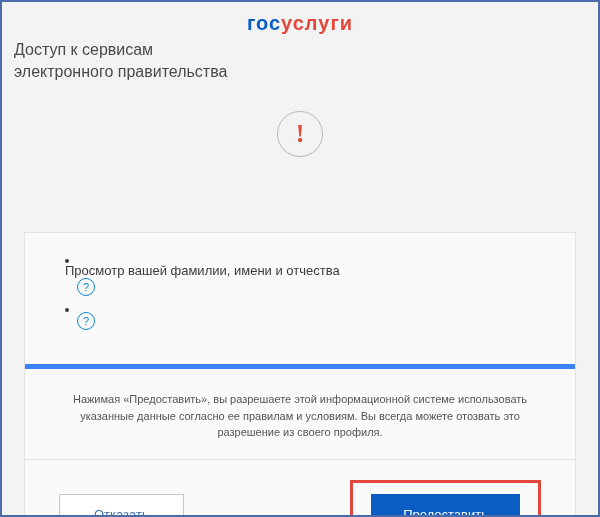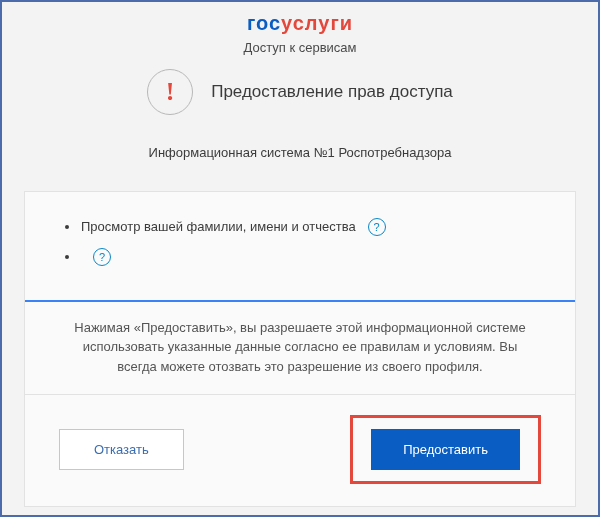--- a/index.html
+++ b/index.html
@@ -21,25 +21,25 @@
     .logo {
       text-align: center;
       font-size: 20px;
       font-weight: bold;
       letter-spacing: 1px;
       margin-bottom: 4px;
     }
     .logo-blue { color: #0a5dc2; }
     .logo-red { color: #e4473b; }
     .subtitle {
-      text-align: center;
-      font-size: 13px;
+      text-align: left;
+      font-size: 16px;
       color: #4a4a4a;
       line-height: 1.4;
-      margin-bottom: 12px;
+      margin-bottom: 27px;
     }
     .alert-row {
       display: flex;
       align-items: center;
       justify-content: center;
       gap: 18px;
       margin-bottom: 28px;
     }
     .alert-icon {
       width: 46px;
@@ -71,24 +71,24 @@
       margin: 0 10px;
     }
     .rights-block {
       padding: 26px 40px 22px 40px;
     }
     .rights-list {
       list-style: none;
     }
     .rights-list li {
       display: flex;
-      align-items: center;
       font-size: 13px;
       color: #3b3b3b;
       margin-bottom: 12px;
+      flex-direction: column;
     }
     .bullet {
       display: inline-block;
       width: 4px;
       height: 4px;
       background: #3b3b3b;
       border-radius: 50%;
       margin-right: 12px;
     }
     .help-icon {
@@ -98,24 +98,24 @@
       border-radius: 50%;
       color: #0a87c9;
       font-size: 11px;
       display: inline-flex;
       align-items: center;
       justify-content: center;
       margin-left: 12px;
       cursor: pointer;
     }
     .disclaimer-block {
-      border-top: 2px solid #3b82f6;
-      padding: 16px 38px 18px 38px;
+      border-top: 5px solid #3b82f6;
+      padding: 22px 38px 18px 38px;
       text-align: center;
-      font-size: 13px;
+      font-size: 11px;
       color: #555;
       line-height: 1.5;
     }
     .buttons-block {
       border-top: 1px solid #e2e2e2;
       padding: 20px 34px 22px 34px;
       display: flex;
       justify-content: space-between;
       align-items: center;
     }
@@ -142,31 +142,31 @@
   </style>
 </head>
 <body>
 
 <div class="container">
   <div class="logo">
     <span class="logo-blue">гос</span><span class="logo-red">услуги</span>
   </div>
   <div class="subtitle">
     <span>Доступ к сервисам</span><br>
+    <span>электронного правительства</span>
   </div>
 
   <div class="alert-row">
     <div class="alert-icon">
       <span>!</span>
     </div>
-    <div class="alert-title">Предоставление прав доступа</div>
   </div>
 
   <div class="request-text">
-    <span>Информационная система №1 Роспотребнадзора</span><br>
+    <br>
   </div>
 
   <div class="panel">
     <div class="rights-block">
       <ul class="rights-list">
         <li>
           <span class="bullet"></span>
           <span>Просмотр вашей фамилии, имени и отчества</span>
           <span class="help-icon">?</span>
         </li>

